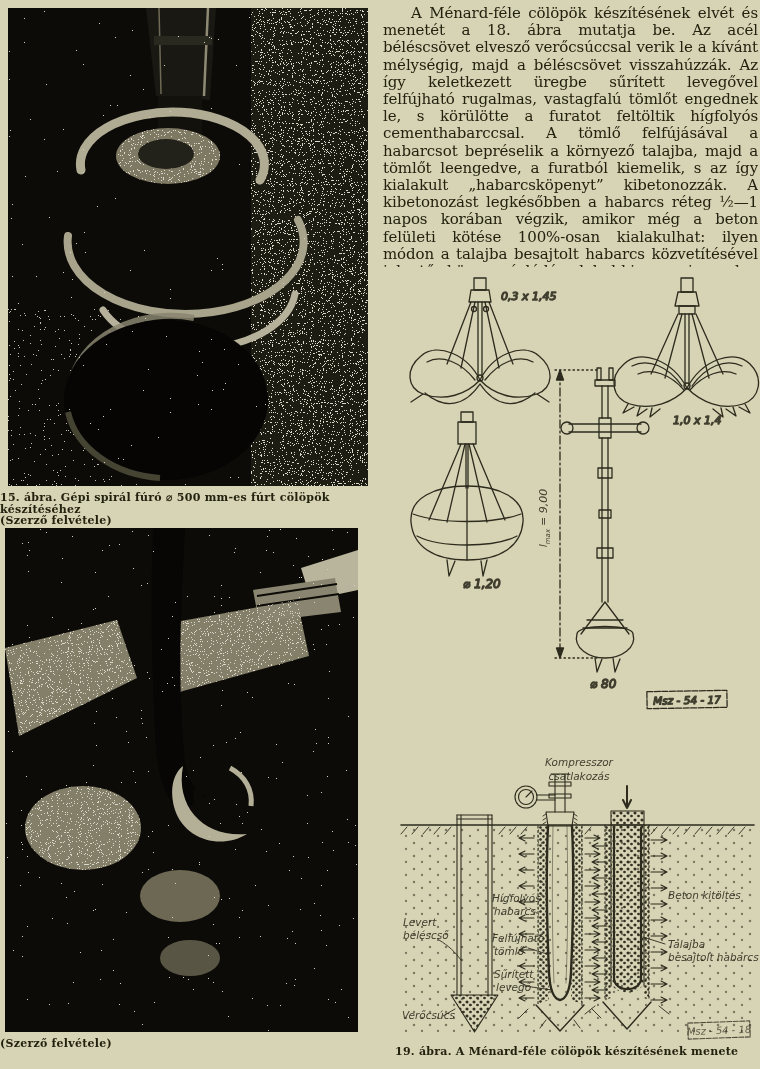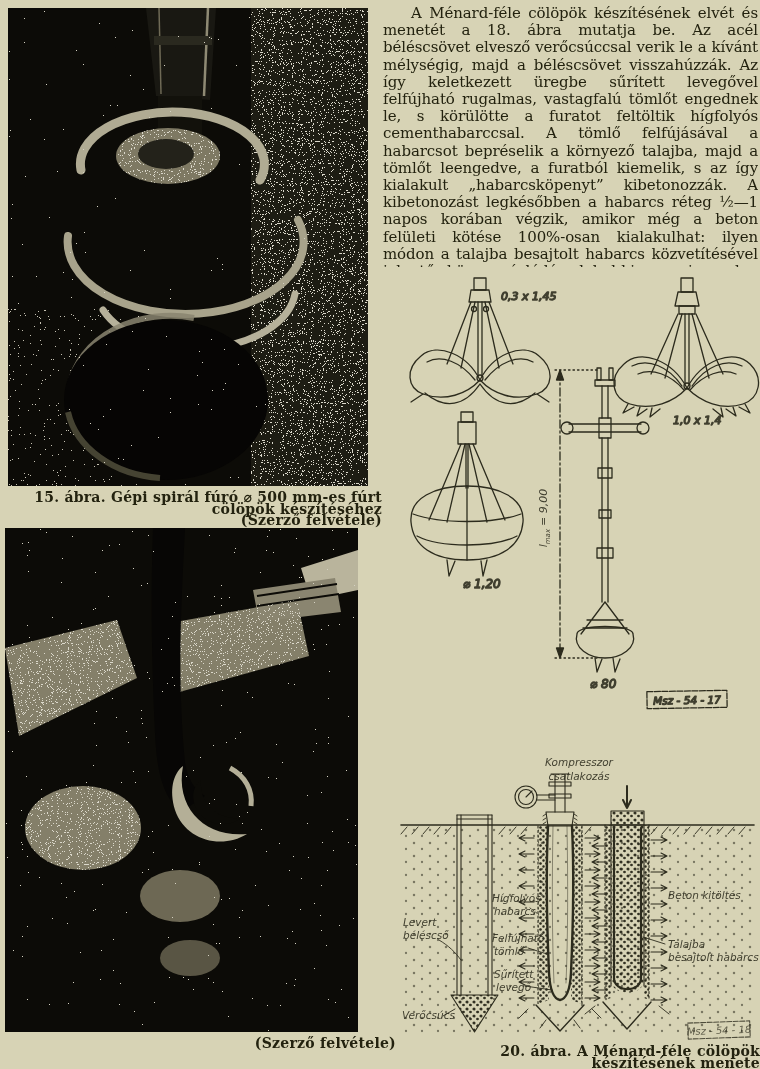--- a/index.html
+++ b/index.html
@@ -3,21 +3,21 @@
 <meta charset="utf-8">
 <style>
   *{margin:0;padding:0;box-sizing:border-box}
   html,body{background:#9a9684}
   #page{position:relative;width:760px;height:1069px;background:#d7d3b5;overflow:hidden;
         font-family:"DejaVu Serif","DejaVu Sans",serif;color:#23220f}
   .abs{position:absolute}
   .bodytext{left:383px;top:5px;width:375px;height:262px;font-size:15px;line-height:17.2px;
             text-align:justify;text-indent:28px;letter-spacing:-0.1px;overflow:hidden}
   .bodytext .it{}
-  .cap{font-weight:700;font-size:14px;line-height:11.5px;text-align:right;letter-spacing:.25px}
+  .cap{font-weight:700;font-size:11px;line-height:11.5px;text-align:left;letter-spacing:.25px}
   .cap15{left:0;top:492px;width:382px}
   .cap16{left:0;top:1038px;width:396px}
   .cap17{left:395px;top:716px;width:365px}
   .cap18{left:395px;top:1046px;width:365px}
   svg text{fill:#2c2b1d}
   .hand{font-family:"DejaVu Sans","Liberation Sans",sans-serif;font-style:italic;opacity:.88}
 </style>
 </head>
 <body>
 
@@ -312,15 +312,15 @@
       <path d="M133 200 L152 206"></path>
       <path d="M130 238 L157 242"></path>
       <path d="M270 196 L248 189"></path>
     </g>
     <g transform="rotate(-2 324 283)" opacity=".8">
       <rect x="293" y="274" width="62" height="16" stroke-dasharray="5 1.5"></rect>
       <text class="hand" x="324" y="286" text-anchor="middle" font-size="10" stroke="none">Msz - 54 - 18</text>
     </g>
   </svg>
 
-  <div class="abs cap cap18">20. ábra. A Ménard-féle cölöpök készítésének menete</div>
+  <div class="abs cap cap18">19. ábra. A Ménard-féle cölöpök készítésének menete</div>
 
 </div>
 
 </body></html>

